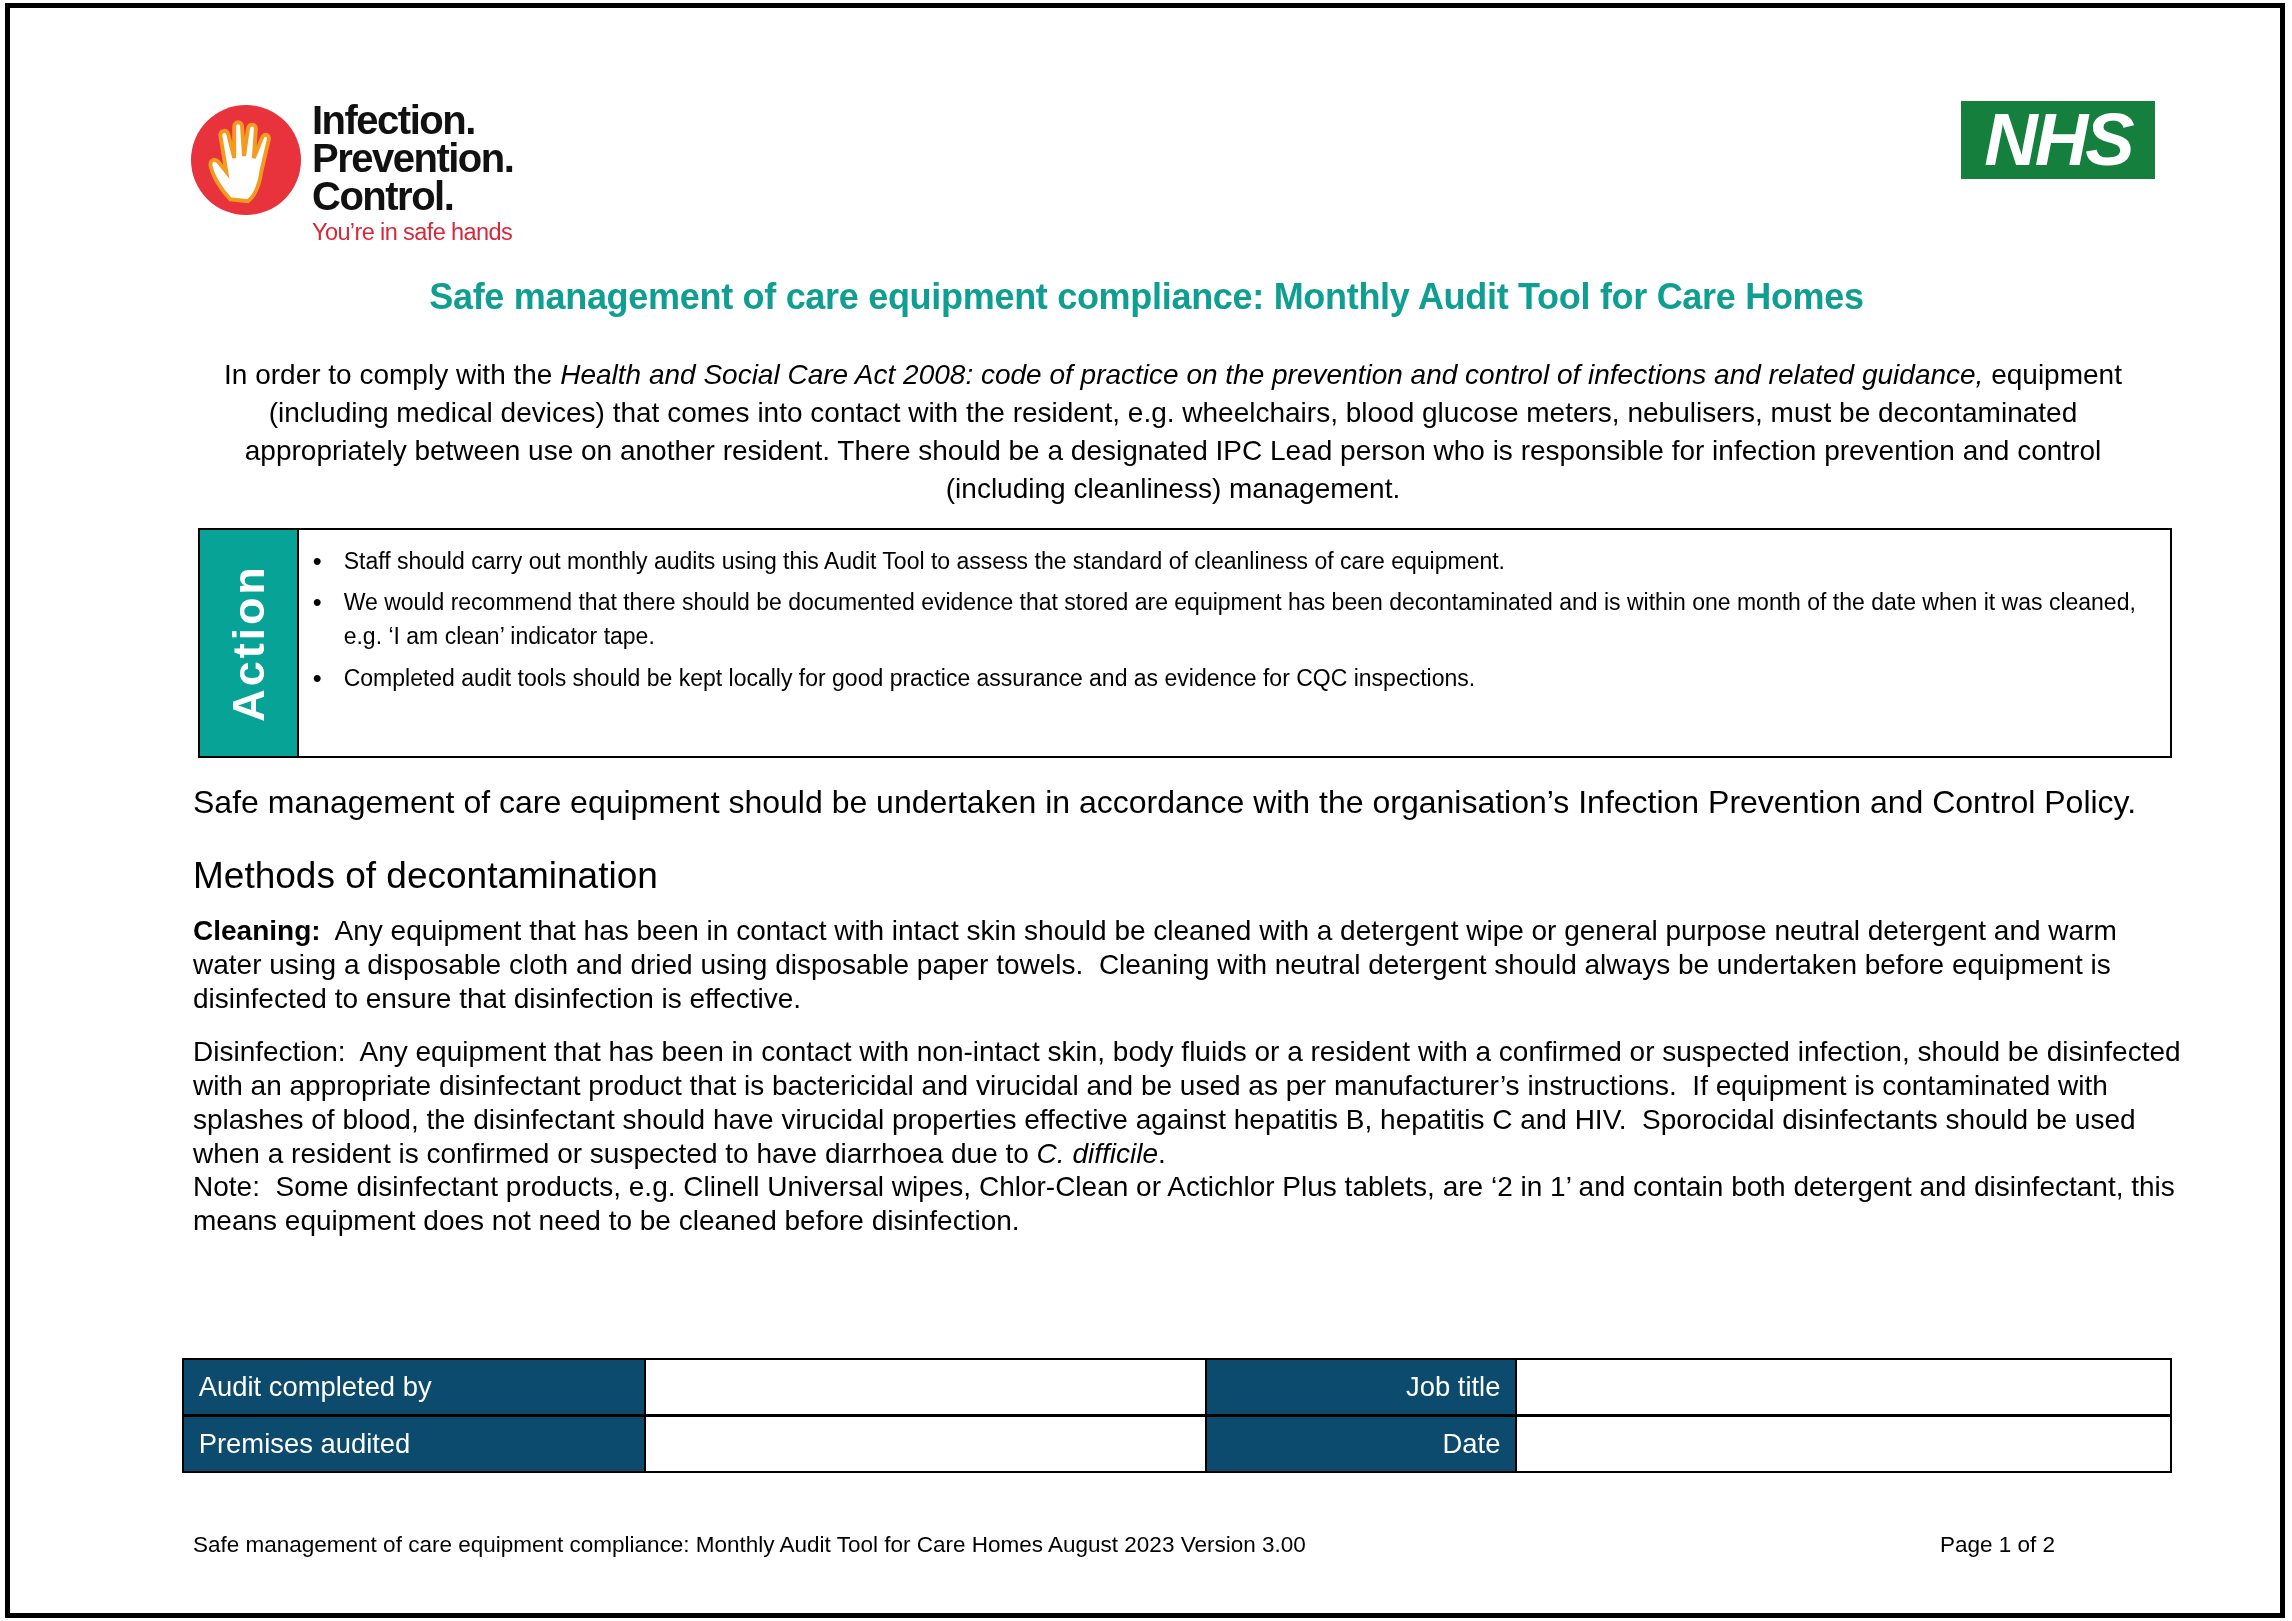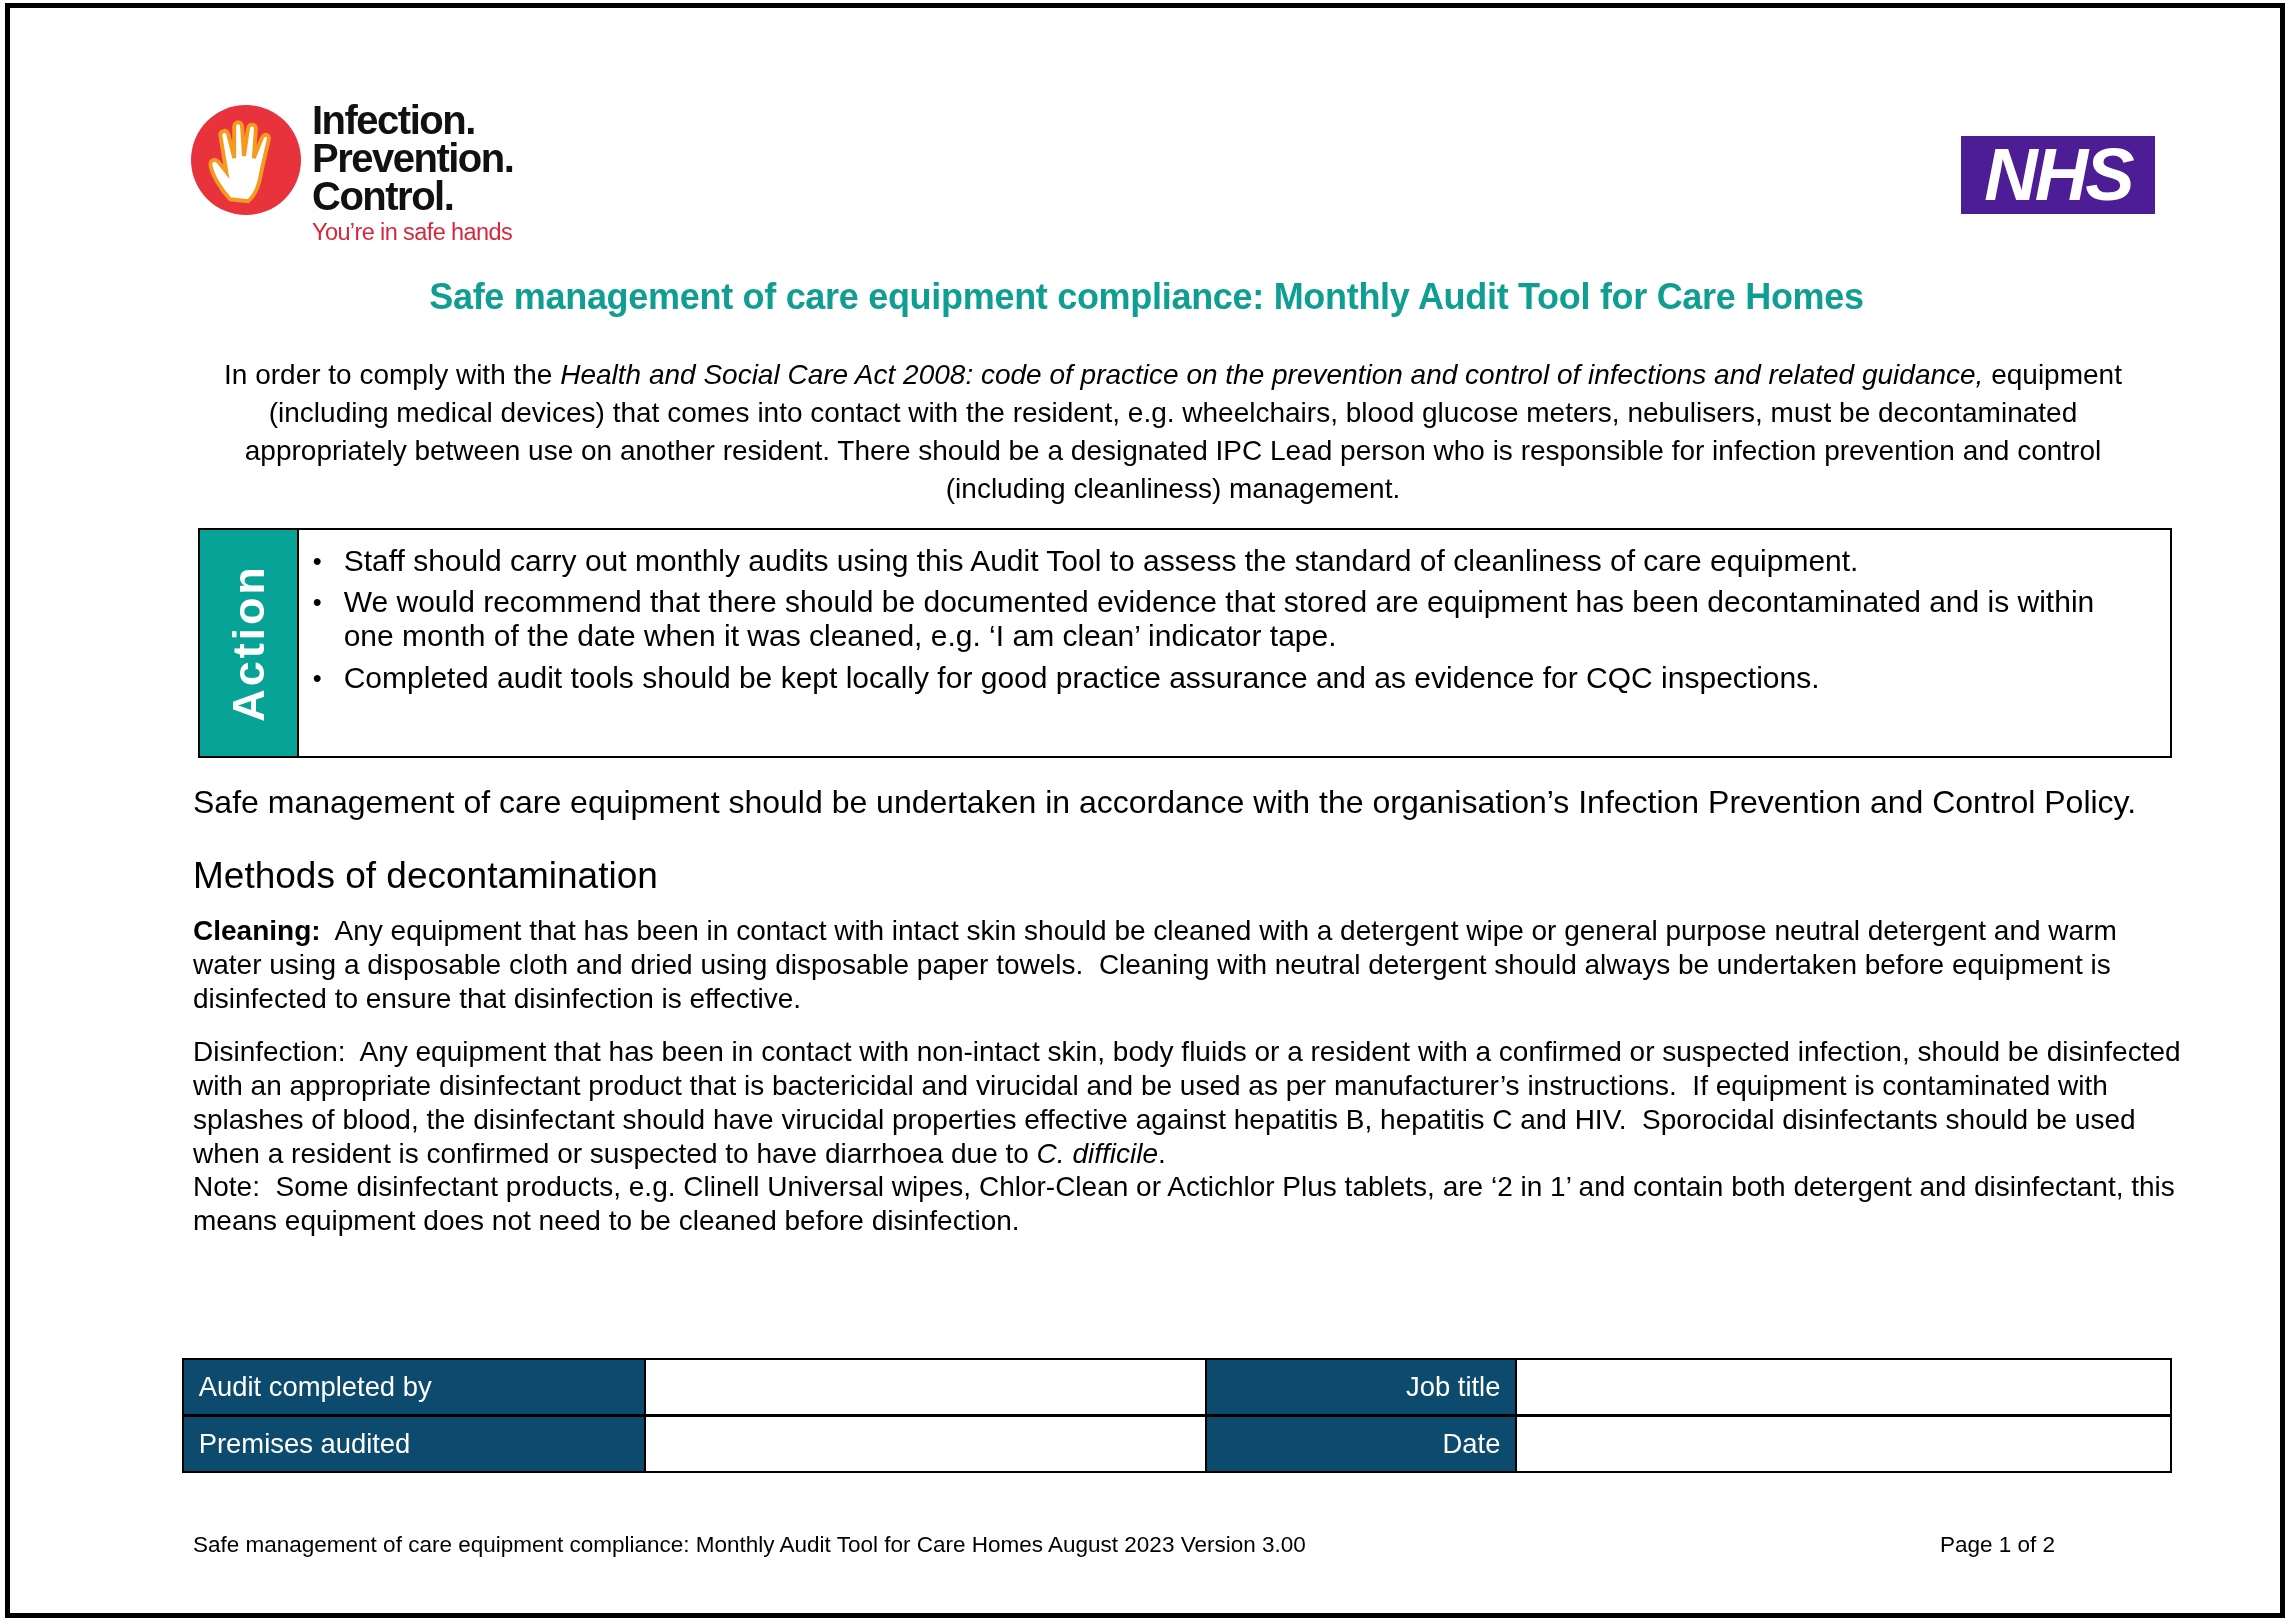--- a/index.html
+++ b/index.html
@@ -7,31 +7,31 @@
   .page-border { position: absolute; left: 4.9px; top: 2.9px; width: 2270px; height: 1605px; border: 5.9px solid #000; }
 
   
   .ipc-logo { position: absolute; left: 189px; top: 101px; width: 353px; height: 147px; }
   .ipc-circle { position: absolute; left: 2px; top: 3.9px; width: 110px; height: 110px; border-radius: 50%; background: #e8323c; }
   .ipc-circle svg { position: absolute; left: 0; top: 0; }
   .ipc-words { position: absolute; left: 123px; top: 0; font-family: "Liberation Sans", sans-serif; font-weight: bold; font-size: 40px; line-height: 38px; letter-spacing: -1.5px; color: #111; }
   .ipc-tag { position: absolute; left: 123px; top: 118px; font-size: 23.5px; color: #d7283a; letter-spacing: -0.6px; }
 
   
-  .nhs-logo { position: absolute; left: 1961px; top: 101px; width: 194px; height: 78px; background: #4c1d95; color: #fff; font-family: "Liberation Sans", sans-serif; font-weight: bold; font-style: italic; font-size: 74px; line-height: 78px; text-align: center; letter-spacing: -2.9px; margin-top: 35px; }
+  .nhs-logo { position: absolute; left: 1961px; top: 101px; width: 194px; height: 78px; background: #15803d; color: #fff; font-family: "Liberation Sans", sans-serif; font-weight: bold; font-style: italic; font-size: 74px; line-height: 78px; text-align: center; letter-spacing: -2.9px; }
 
   .doc-title { position: absolute; left: 0; width: 2293px; top: 276px; text-align: center; color: #0f9e92; font-weight: bold; font-size: 36px; letter-spacing: -0.3px; }
 
   .intro { position: absolute; left: 193px; top: 356px; width: 1960px; font-size: 28px; line-height: 38px; text-align: center; }
 
   
   .action-box { position: absolute; left: 198px; top: 528px; width: 1970px; height: 226px; border: 2px solid #000; display: flex; }
   .action-label { width: 97px; background: #07a396; position: relative; border-right: 2px solid #000; }
   .action-label span { position: absolute; left: 50%; top: 50%; transform: translate(-50%, -50%) rotate(-90deg); color: #fff; font-weight: bold; font-size: 45px; letter-spacing: 2.9px; white-space: nowrap; }
-  .action-list { list-style: none; margin: 0; padding: 13.7px 19.6px 0 13.7px; flex: 1; font-size: 30px; line-height: 34px; }
+  .action-list { list-style: none; margin: 0; padding: 13.7px 19.6px 0 13.7px; flex: 1; font-size: 23px; line-height: 34px; }
   .action-list li { position: relative; padding-left: 31px; margin-bottom: 7.8px; }
   .action-list li::before { content: "\2022"; position: absolute; left: 0; top: 0; font-size: 25.5px; }
 
   .policy { position: absolute; left: 193px; top: 784px; font-size: 32px; }
 
   .methods-heading { position: absolute; left: 193px; top: 855px; font-size: 37px; font-weight: normal; }
 
   .para { position: absolute; left: 193px; width: 1990px; font-size: 28px; line-height: 34px; }
   .para b { font-weight: bold; }
   .p-clean { top: 914px; }

